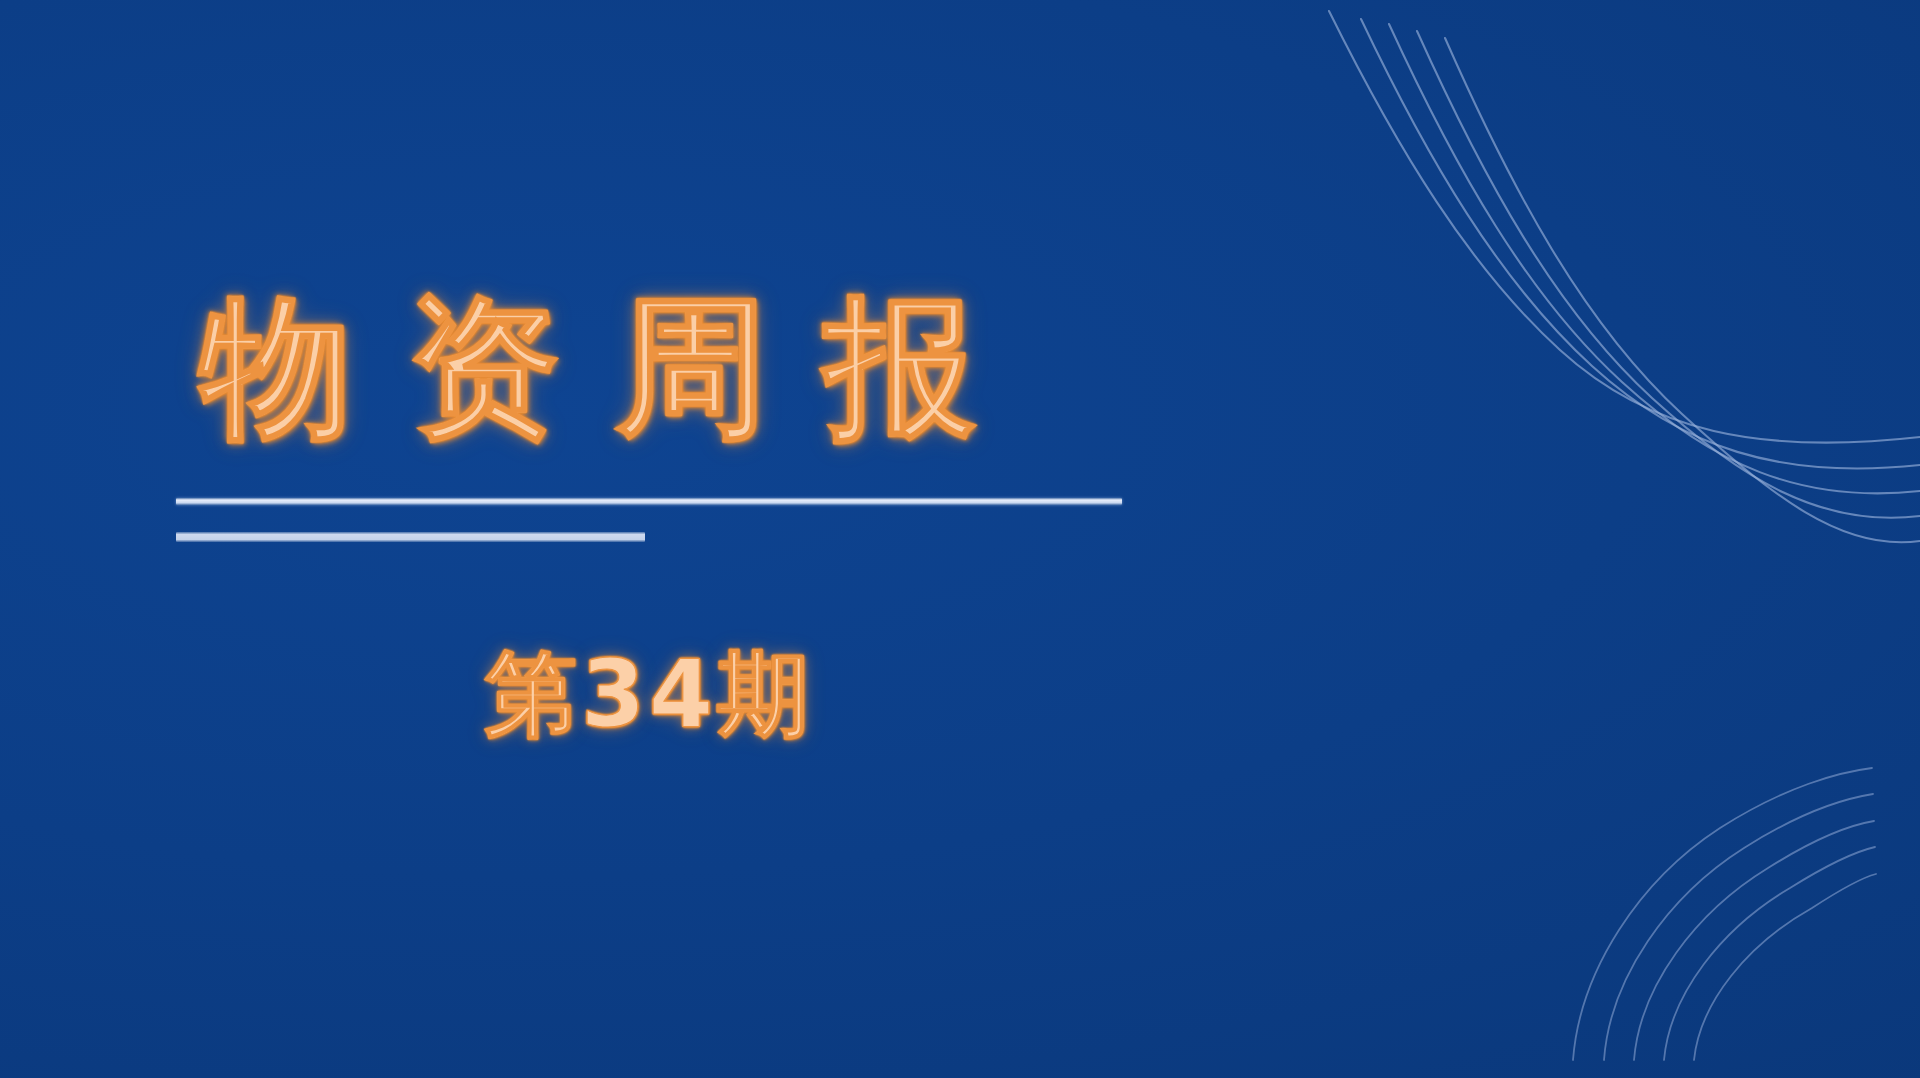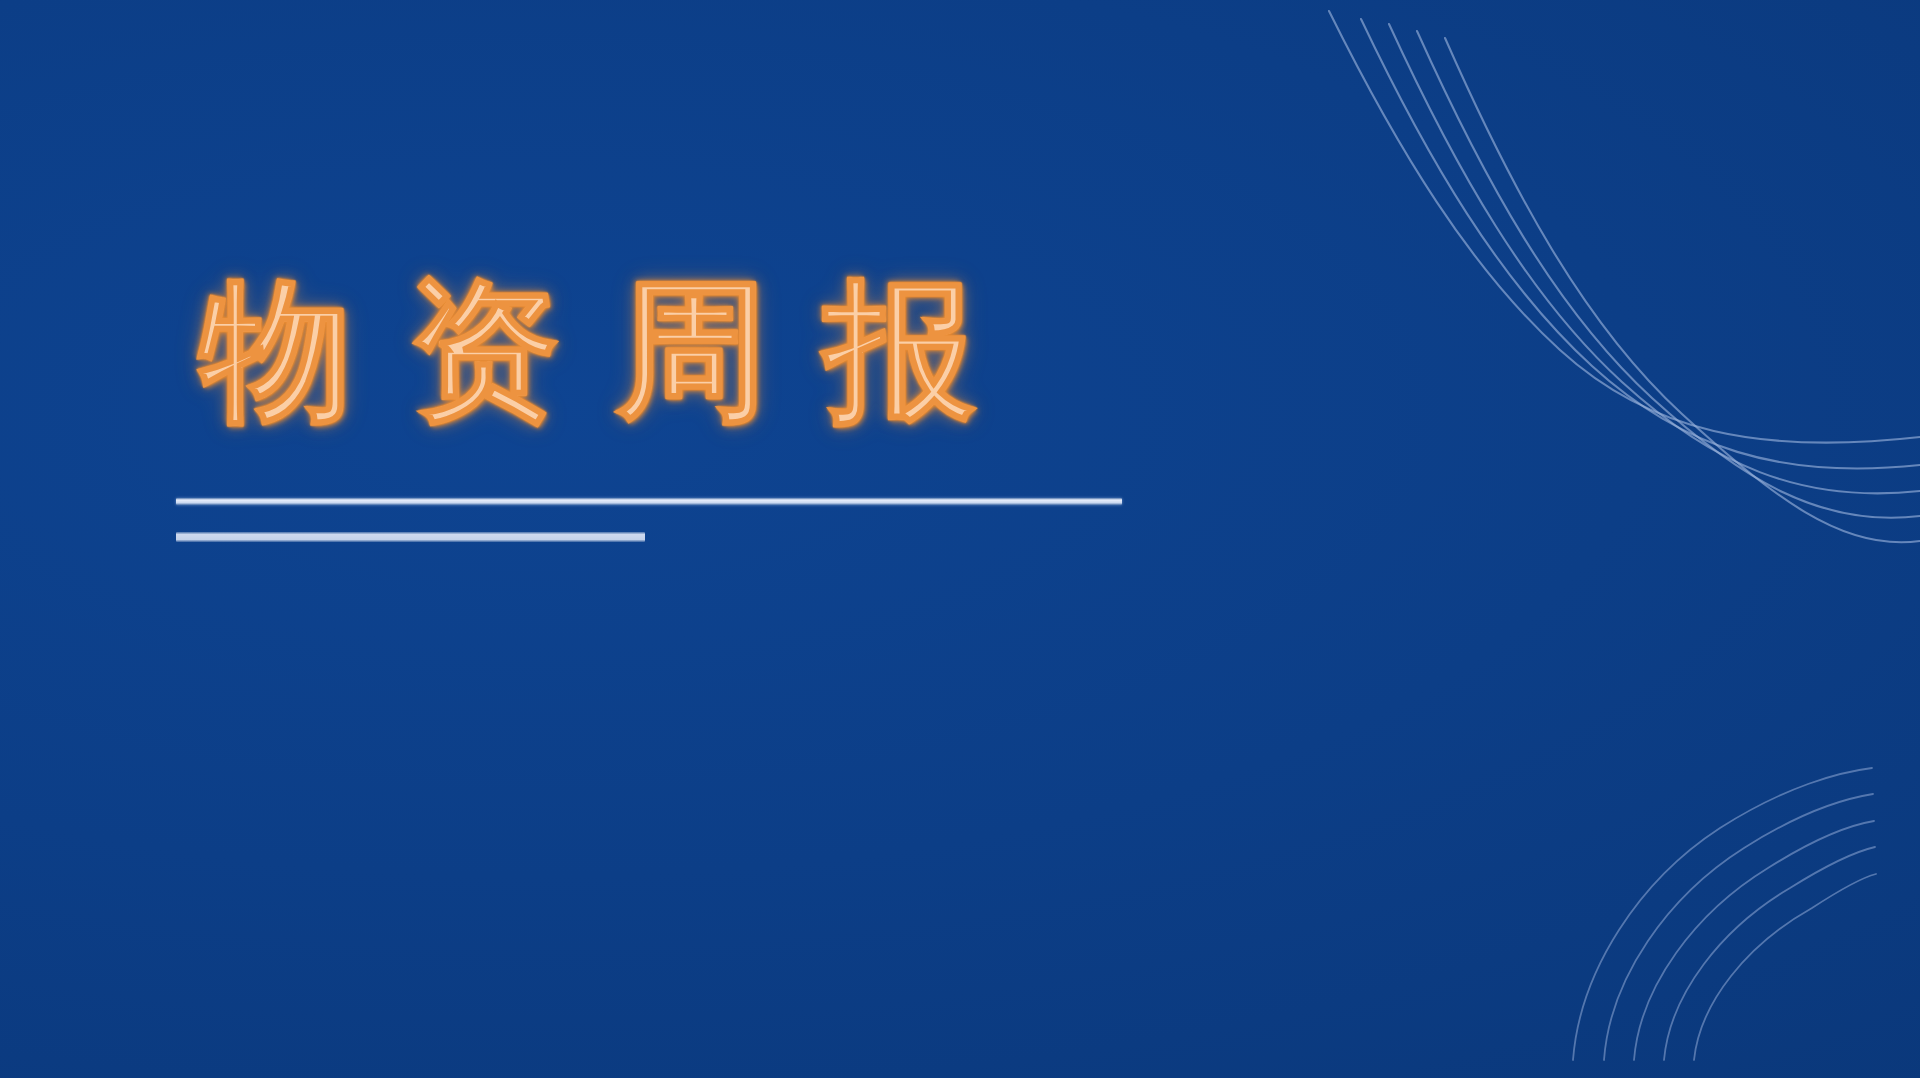--- a/index.html
+++ b/index.html
@@ -44,21 +44,21 @@
   }
   .deco-curve.thin {
     stroke-width: 1.8;
     opacity: 0.5;
   }
 
   
   #title-block {
     position: absolute;
     left: 176px;
-    top: 266px;
+    top: 283px;
     width: 1200px;
   }
 
   #main-title {
     font-family: "DejaVu Sans", "Liberation Sans", sans-serif;
     font-size: 152px;
     font-weight: 700;
     line-height: 1.12;
     letter-spacing: 56px;
     color: #fbcfa7;
@@ -171,14 +171,17 @@
 
   <div id="title-block">
     <h1 id="main-title" aria-label="物资周报">物资周报</h1>
   </div>
 
   <div id="rule-group">
     <span class="rule" id="rule-top"></span>
     <span class="rule" id="rule-bottom"></span>
   </div>
 
+  <div id="subtitle-block">
+    <div id="subtitle">第34期</div>
+  </div>
 
 </div>
 
 </body></html>

